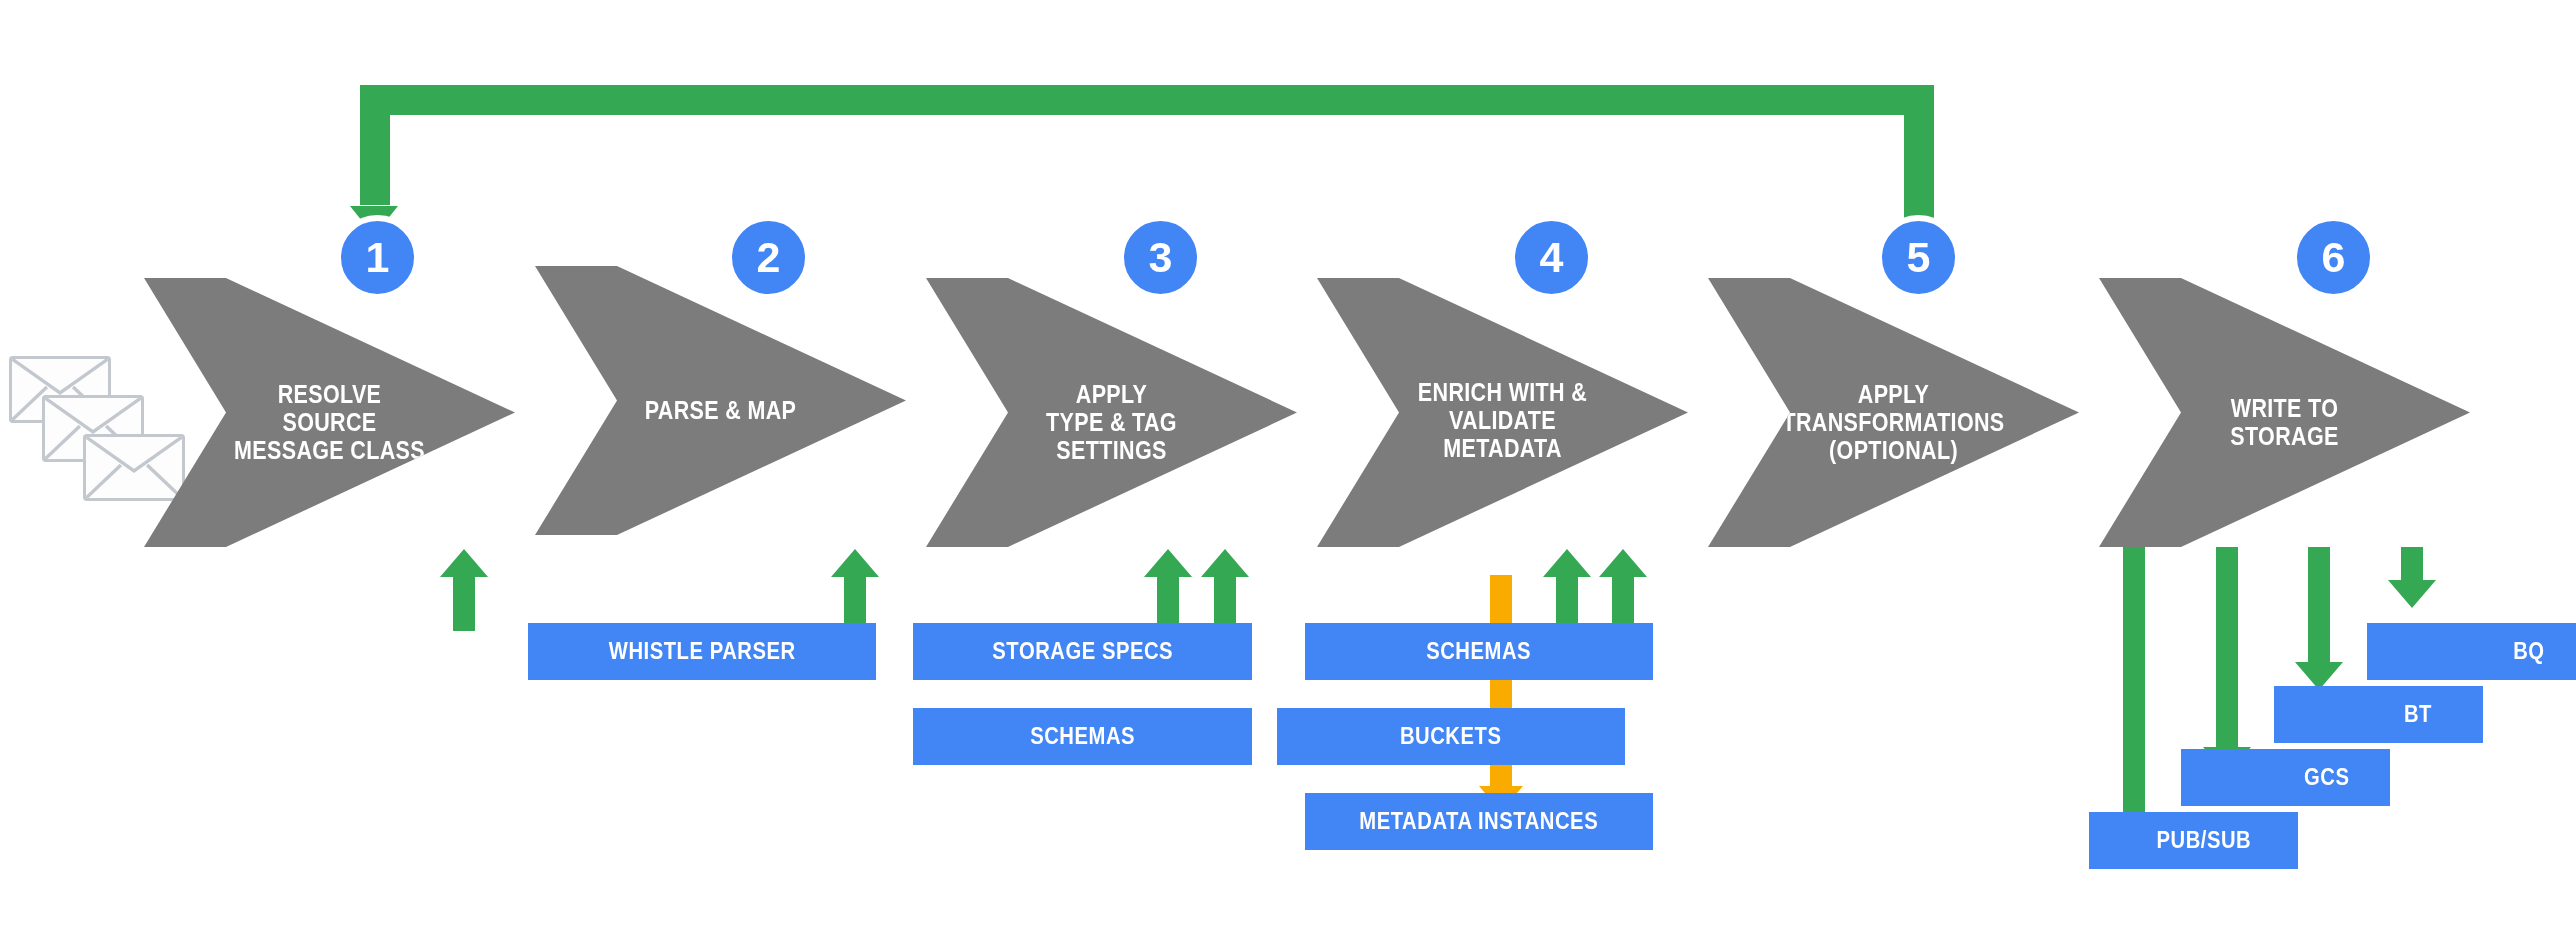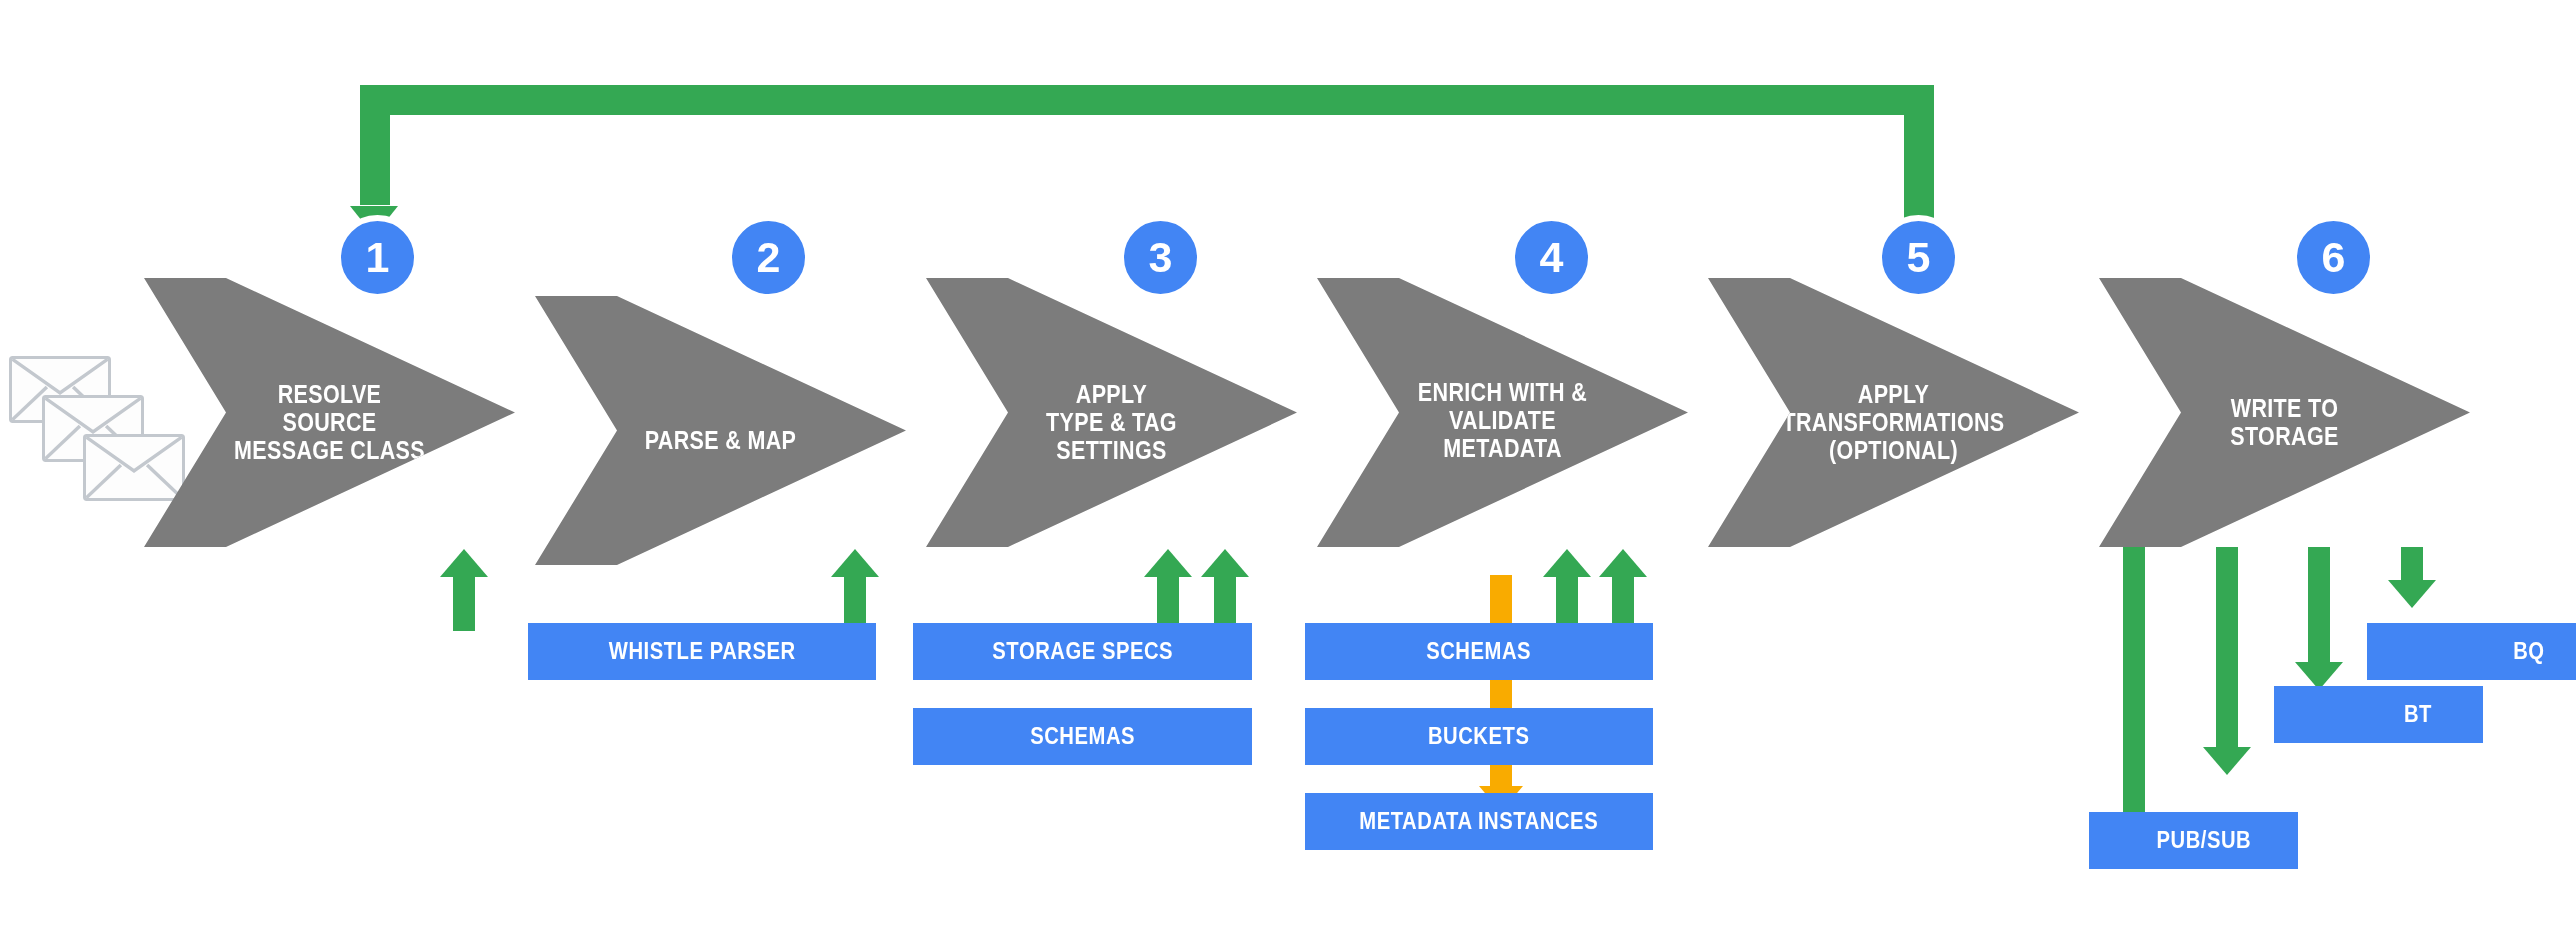--- a/index.html
+++ b/index.html
@@ -159,21 +159,21 @@
   </div>
 
   <div class="chev notched" style="left:144px; top:278px; width:371px; height:269px;">
     <div class="chev-label" style="top:102px;">
       <div>RESOLVE</div>
       <div>SOURCE</div>
       <div>MESSAGE CLASS</div>
     </div>
   </div>
 
-  <div class="chev notched" style="left:535px; top:296px; width:371px; height:269px;">
+  <div class="chev notched" style="left:535px; top:266px; width:371px; height:269px;">
     <div class="chev-label" style="top:130px;">
       <div>PARSE &amp; MAP</div>
     </div>
   </div>
 
   <div class="chev notched" style="left:926px; top:278px; width:371px; height:269px;">
     <div class="chev-label" style="top:102px;">
       <div>APPLY</div>
       <div>TYPE &amp; TAG</div>
       <div>SETTINGS</div>
@@ -237,21 +237,21 @@
 
   <div class="arrow green" style="left:1556px; top:575px; width:22px; height:56px;"></div>
   <div class="arrow-head head-up-green" style="left:1543px; top:549px;"></div>
 
   <div class="arrow green" style="left:1612px; top:575px; width:22px; height:102px;"></div>
   <div class="arrow-head head-up-green" style="left:1599px; top:549px;"></div>
 
   <div class="bluebox" style="left:1305px; top:623px; width:348px; height:57px;">
     <span>SCHEMAS</span>
   </div>
-  <div class="bluebox" style="left:1305px; top:708px; width:348px; height:57px;">
+  <div class="bluebox" style="left:1277px; top:708px; width:348px; height:57px;">
     <span>BUCKETS</span>
   </div>
   <div class="bluebox" style="left:1305px; top:793px; width:348px; height:57px;">
     <span>METADATA INSTANCES</span>
   </div>
 
   <div class="arrow green" style="left:2123px; top:547px; width:22px; height:287px;"></div>
   <div class="arrow-head head-down-green" style="left:2110px; top:832px;"></div>
 
   <div class="arrow green" style="left:2216px; top:547px; width:22px; height:202px;"></div>
@@ -262,18 +262,21 @@
 
   <div class="arrow green" style="left:2401px; top:547px; width:22px; height:35px;"></div>
   <div class="arrow-head head-down-green" style="left:2388px; top:580px;"></div>
 
   <div class="bluebox left-align" style="left:2367px; top:623px; width:209px; height:57px; z-index:25;">
     <span style="margin-left:109px;">BQ</span>
   </div>
   <div class="bluebox left-align" style="left:2274px; top:686px; width:209px; height:57px; z-index:26;">
     <span style="margin-left:93px;">BT</span>
   </div>
+  <div class="bluebox left-align" style="left:2181px; top:749px; width:209px; height:57px; z-index:27;">
+    <span style="margin-left:85px;">GCS</span>
+  </div>
   <div class="bluebox left-align" style="left:2089px; top:812px; width:209px; height:57px; z-index:28;">
     <span style="margin-left:26px;">PUB/SUB</span>
   </div>
 
 </div>
 
 
 </body></html>

